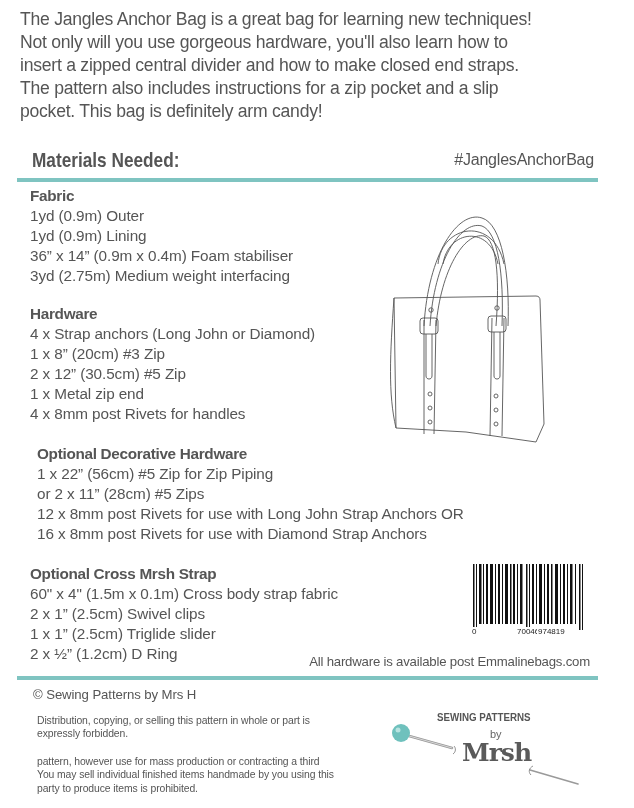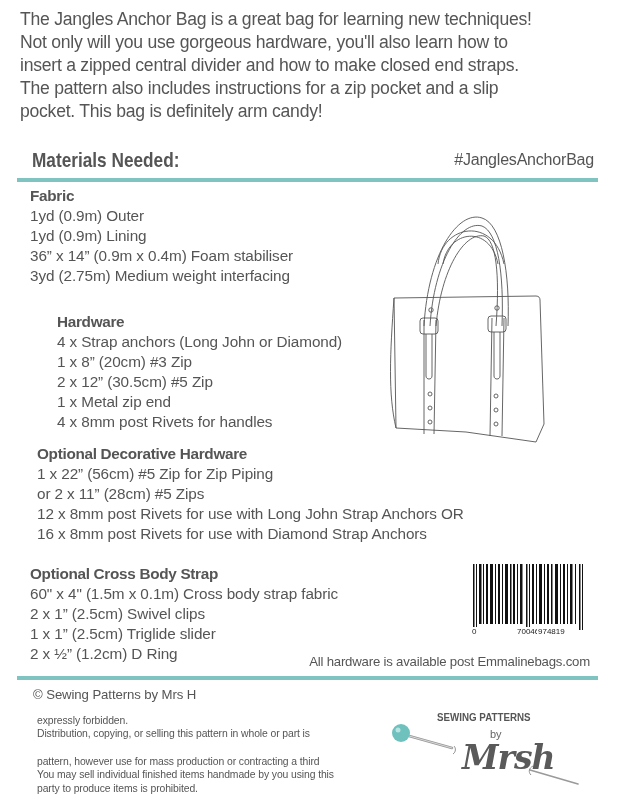--- a/index.html
+++ b/index.html
@@ -30,21 +30,21 @@
   }
   .teal-top { top: 178px; }
   .teal-bottom { top: 676px; }
   .section {
     position: absolute; left: 30px; font-size: 15.3px; line-height: 20px; color: #555555;
     letter-spacing: -0.1px;
   }
   .section .sec-title { font-weight: bold; color: #555555; letter-spacing: -0.3px; }
   .section .item { white-space: nowrap; }
   .sec-fabric { top: 186px; }
-  .sec-hardware { top: 312px; margin-left: 27px; }
+  .sec-hardware { top: 304px; }
   .sec-deco { top: 444px; margin-left: 7px; }
   .sec-cross { top: 564px; }
 
   .bag-illustration { position: absolute; left: 386px; top: 214px; width: 180px; height: 240px; }
 
   .barcode { position: absolute; left: 471px; top: 564px; width: 118px; height: 60px; }
   .barcode-digits {
     position: absolute; top: 627px; left: 471px; width: 118px; height: 12px;
     font-family: "Liberation Sans", sans-serif; font-size: 8px; color: #222;
   }
@@ -70,22 +70,22 @@
 
   .logo { position: absolute; left: 390px; top: 706px; width: 200px; height: 90px; }
   .logo-title {
     position: absolute; left: 47px; top: 5px; font-size: 11.5px; font-weight: bold; color: #555;
     letter-spacing: 0px; transform: scaleX(0.85); transform-origin: left center; white-space: nowrap;
   }
   .logo-by {
     position: absolute; left: 100px; top: 22px; font-size: 11px; color: #666;
   }
   .logo-script {
-    position: absolute; left: 72px; top: 32px; font-family: "DejaVu Serif", serif; font-style: italic;
-    font-size: 33px; font-weight: bold; color: #5a5a5a; letter-spacing: -1px; text-align: center;
+    position: absolute; left: 72px; top: 32px; font-family: "DejaVu Serif", serif; 
+    font-size: 25px; font-weight: bold; color: #5a5a5a; letter-spacing: -1px; text-align: center;
   }
   .logo svg { position: absolute; left: 0; top: 0; }
 </style>
 </head>
 <body>
 
 <div class="intro">
   <div>The Jangles Anchor Bag is a great bag for learning new techniques!</div>
   <div>Not only will you use gorgeous hardware, you'll also learn how to</div>
   <div>insert a zipped central divider and how to make closed end straps.</div>
@@ -116,21 +116,21 @@
 
 <div class="section sec-deco">
   <div class="sec-title">Optional Decorative Hardware</div>
   <div class="item">1 x 22” (56cm) #5 Zip for Zip Piping</div>
   <div class="item">or 2 x 11” (28cm) #5 Zips</div>
   <div class="item">12 x 8mm post Rivets for use with Long John Strap Anchors OR</div>
   <div class="item">16 x 8mm post Rivets for use with Diamond Strap Anchors</div>
 </div>
 
 <div class="section sec-cross">
-  <div class="sec-title">Optional Cross Body Strap</div>
+  <div class="sec-title">Optional Cross Mrsh Strap</div>
   <div class="item">60" x 4" (1.5m x 0.1m) Cross body strap fabric</div>
   <div class="item">2 x 1” (2.5cm) Swivel clips</div>
   <div class="item">1 x 1” (2.5cm) Triglide slider</div>
   <div class="item">2 x ½” (1.2cm) D Ring</div>
 </div>
 
 <div class="bag-illustration">
   <svg width="180" height="240" viewBox="0 0 180 240" fill="none" stroke="#555" stroke-width="0.9">
 
     <path d="M52 50 C56 10, 108 2, 118 50"></path>
@@ -203,22 +203,22 @@
   <span class="bd-lead">0</span>
   <span class="bd-left">700461</span>
   <span class="bd-right">974819</span>
 </div>
 
 <div class="availability">All hardware is available post Emmalinebags.com</div>
 <div class="teal-rule teal-bottom"></div>
 
 <div class="copyright">© Sewing Patterns by Mrs H</div>
 <div class="legal legal-1">
+  <div>Distribution, copying, or selling this pattern in whole or part is</div>
   <div>expressly forbidden.</div>
-  <div>Distribution, copying, or selling this pattern in whole or part is</div>
 </div>
 <div class="legal legal-2">
   <div>pattern, however use for mass production or contracting a third</div>
   <div>You may sell individual finished items handmade by you using this</div>
   <div>party to produce items is prohibited.</div>
 </div>
 
 <div class="logo">
   <svg width="200" height="90" viewBox="0 0 200 90">
     <line x1="12" y1="28" x2="62" y2="42" stroke="#9a9a9a" stroke-width="2.5" stroke-linecap="round"></line>

